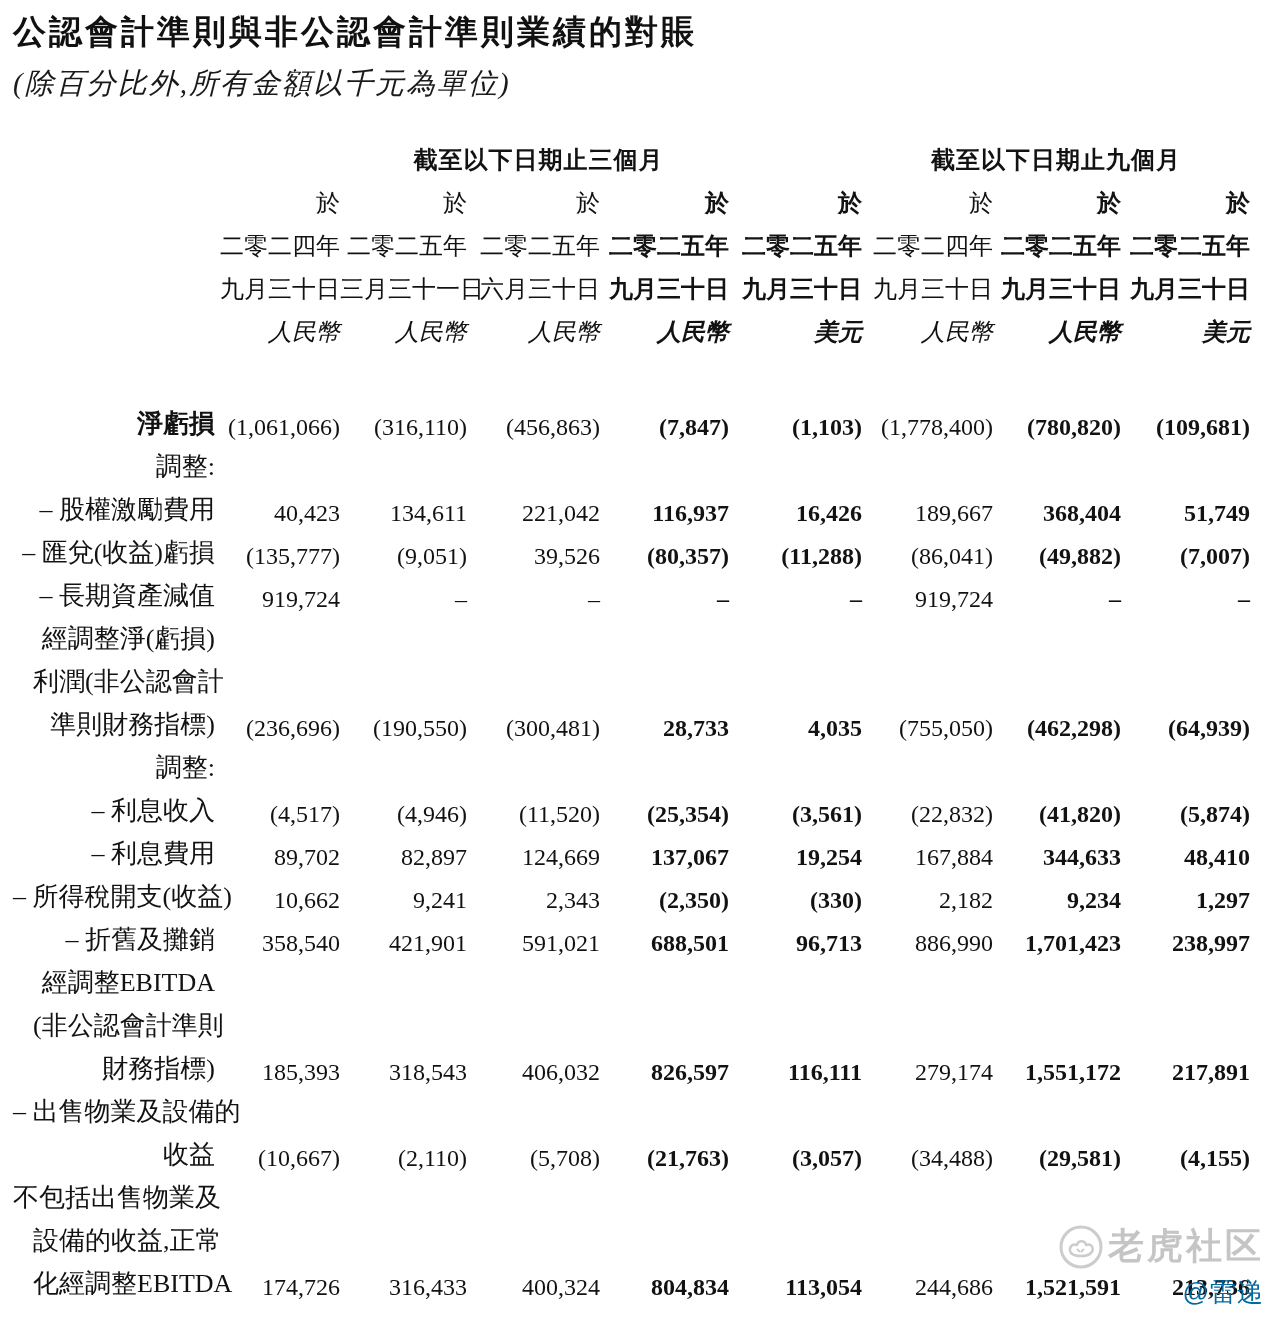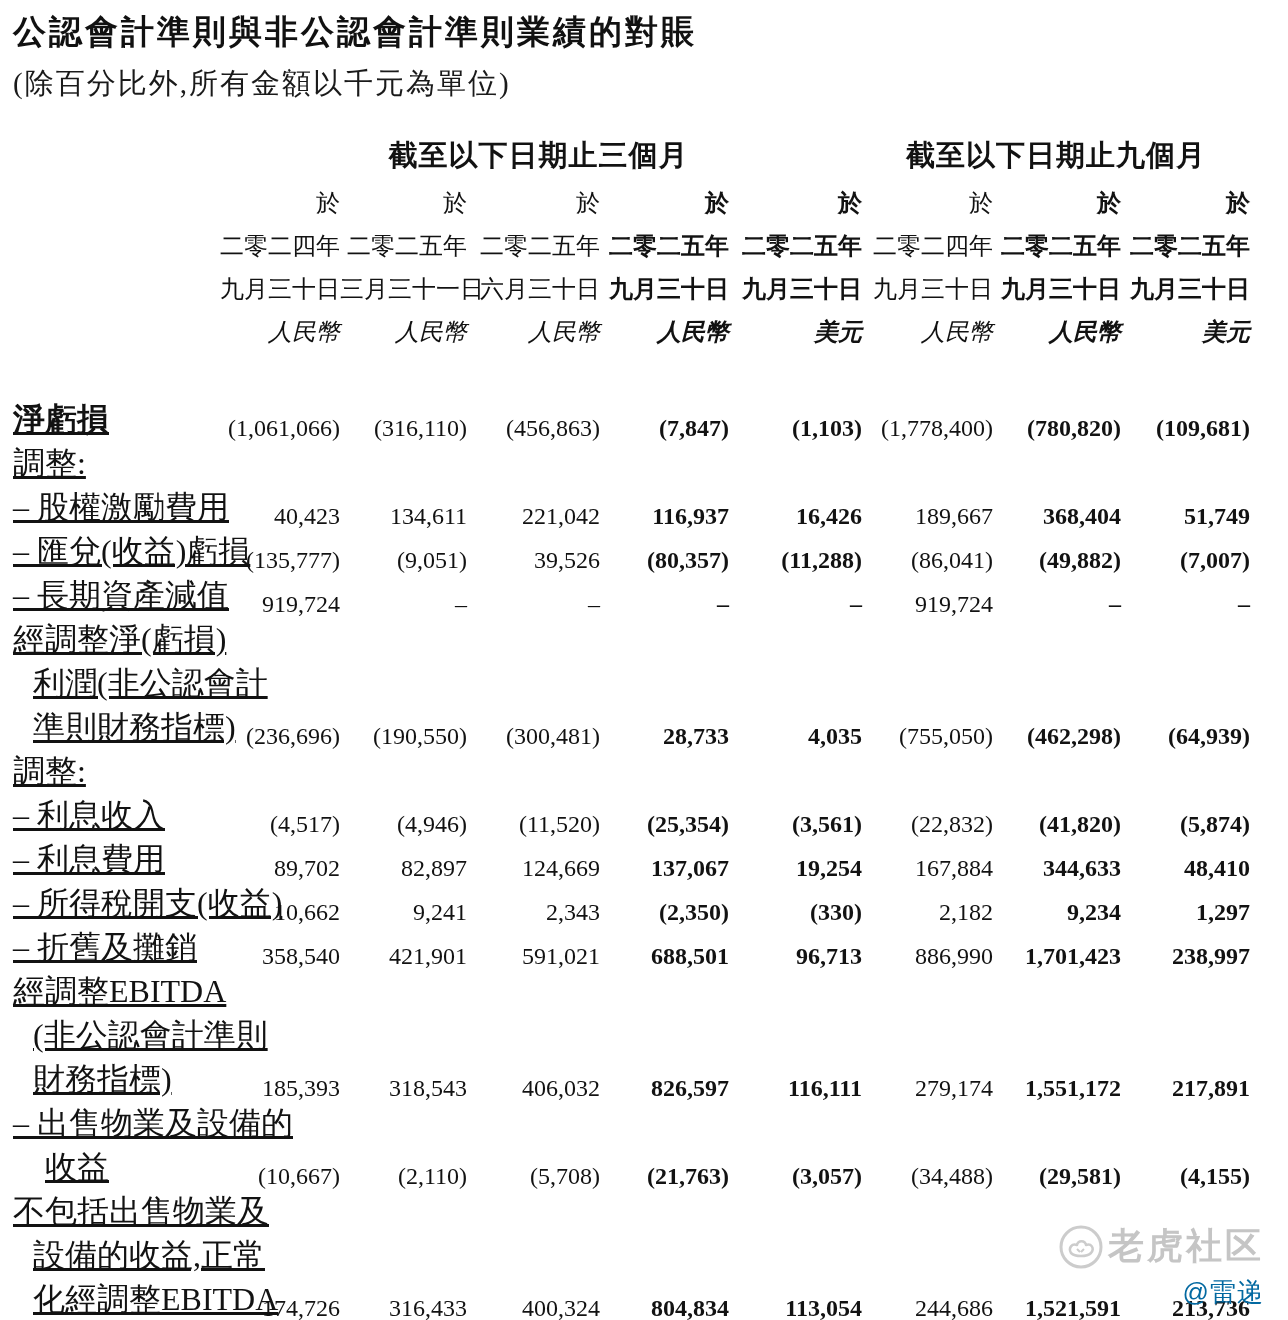--- a/index.html
+++ b/index.html
@@ -17,20 +17,21 @@
     margin:0;
     font-family:"Liberation Sans",sans-serif;
     font-weight:bold;
     font-size:33px;
     letter-spacing:3px;
     color:#111;
   }
   .subtitle{
     margin-top:9px;
     font-family:"Liberation Serif",serif;
+    font-style:italic;
     font-size:29px;
     letter-spacing:2px;
     color:#1a1a1a;
   }
   table.recon{
     margin-top:30px;
     border-collapse:collapse;
     table-layout:fixed;
     width:1237px;
   }
@@ -40,40 +41,39 @@
     white-space:nowrap;
     overflow:visible;
   }
   thead tr.grow{height:42px;}
   thead tr.hrow{height:43px;}
   tbody tr{height:43px;}
   tbody tr.spacer{height:50px;}
   .grp{
     font-family:"Liberation Sans",sans-serif;
     font-weight:bold;
-    font-size:29px;
+    font-size:24px;
     text-align:center;
     letter-spacing:1px;
   }
   .hrow th{
     font-weight:normal;
     font-size:24px;
     text-align:right;
     font-family:"Liberation Serif",serif;
   }
   .hrow th.b{
     font-family:"Liberation Sans",sans-serif;
     font-weight:bold;
   }
   .hrow th.cur{font-style:italic;}
   td.lbl{
-    font-size:32px;
-    text-align:left;
+    font-size:26px;
+    text-align:right;
     font-family:"Liberation Serif",serif;
-    text-decoration:underline;
   }
   td.lbl.b{
     font-family:"Liberation Sans",sans-serif;
     font-weight:bold;
   }
   td.lbl.ind1{padding-left:20px;}
   td.lbl.ind2{padding-left:32px;}
   td.num{
     font-size:24px;
     text-align:right;

